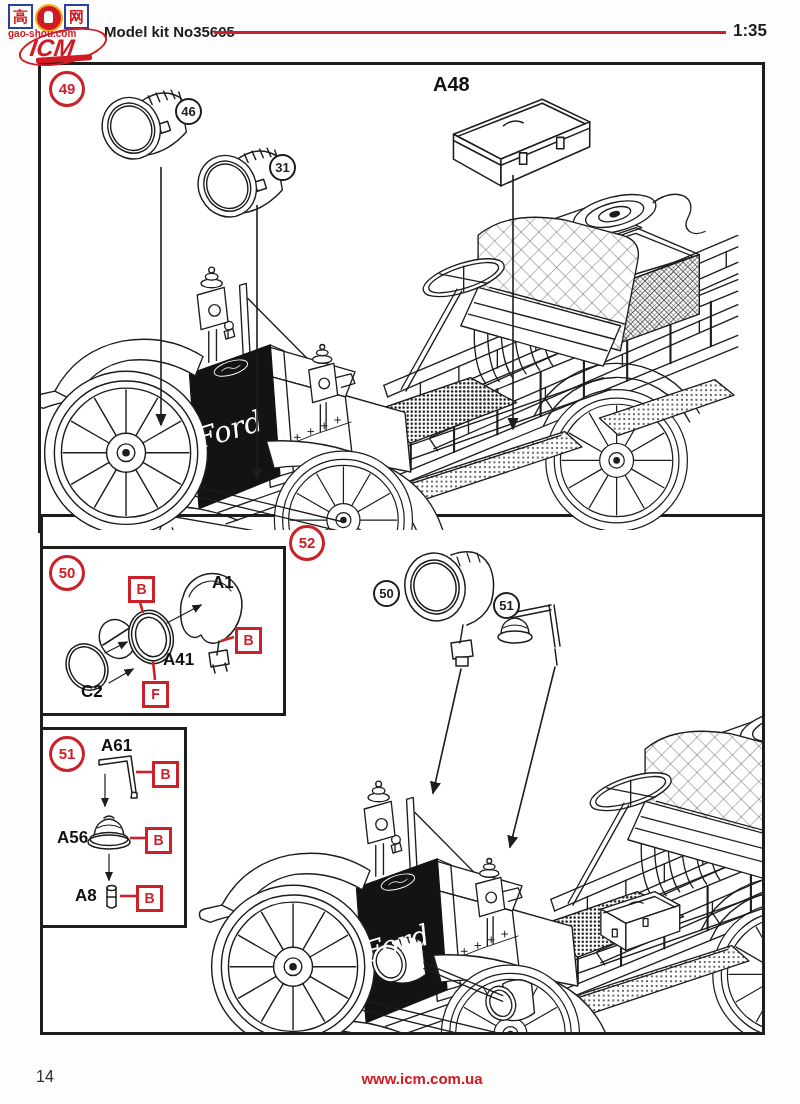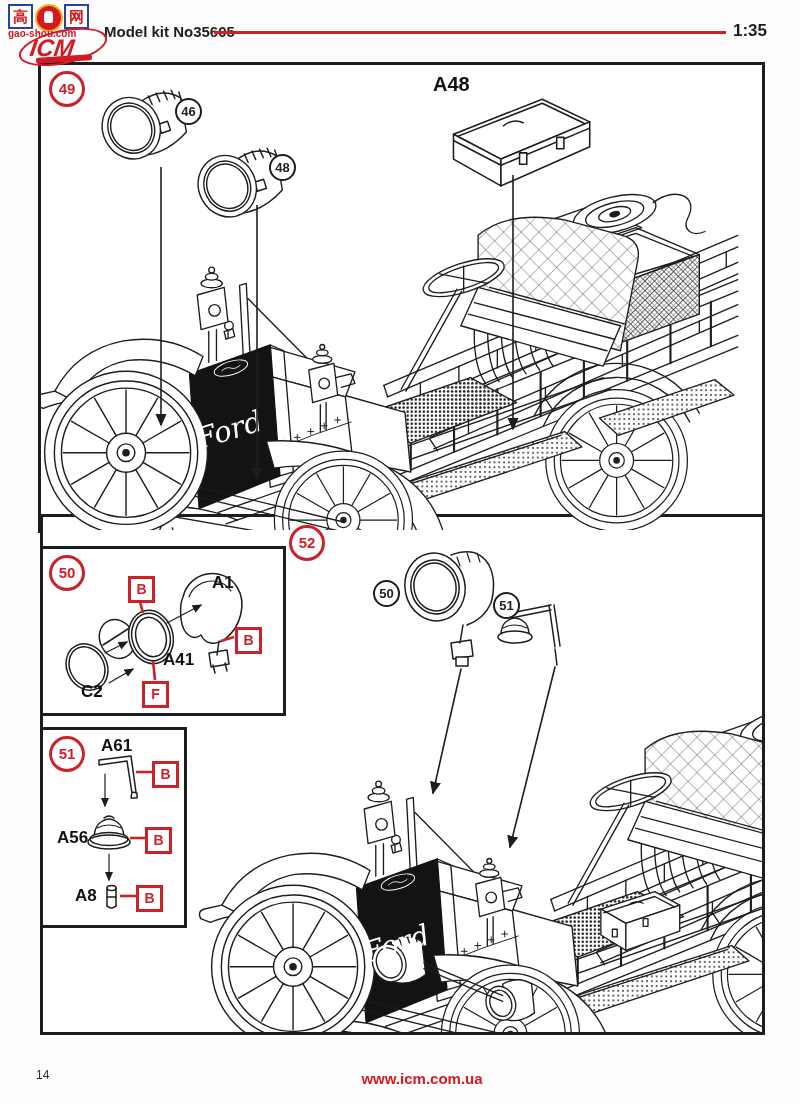--- a/index.html
+++ b/index.html
@@ -12,21 +12,21 @@
   .bc{position:absolute;width:23px;height:23px;border:2px solid #1d1d1b;border-radius:50%;
       color:#1d1d1b;font-weight:bold;font-size:13px;line-height:23px;text-align:center;background:#fff;z-index:6;margin-top:13px;}
   .rb{position:absolute;width:21px;height:21px;border:3px solid #cc2128;color:#cc2128;
       font-weight:bold;font-size:14px;line-height:21px;text-align:center;background:#fff;z-index:6;}
   .plbl{position:absolute;font-weight:bold;font-size:17px;color:#111;z-index:6;}
   .truck{position:absolute;z-index:1;}
   .leads{position:absolute;left:0;top:0;z-index:5;}
   #hdr-kit{position:absolute;left:104px;top:23px;font-size:15px;font-weight:bold;color:#1d1d1b;}
   #hdr-scale{position:absolute;left:733px;top:21px;font-size:17px;font-weight:bold;text-align:right;}
   #hdr-line{position:absolute;left:214px;top:31px;width:512px;height:3px;background:#cc2128;}
-  #footer-page{position:absolute;left:36px;top:1068px;font-size:12px;color:#2e2e2e;text-align:center;}
+  #footer-page{position:absolute;left:36px;top:1068px;font-size:16px;color:#2e2e2e;text-align:center;}
   #footer-url{position:absolute;left:0;right:0;top:1070px;text-align:center;
               font-size:15px;font-weight:bold;color:#d11a24;padding-left:44px;}
   
   #wm{position:absolute;left:8px;top:4px;width:110px;height:58px;z-index:9;}
   .wmbox{position:absolute;width:21px;height:21px;border:2px solid #2a41a0;background:#fff;
          color:#d11a24;font-weight:bold;font-size:15px;line-height:21px;text-align:center;}
   #wm-badge{position:absolute;left:27px;top:0px;width:24px;height:24px;border-radius:50%;
             background:#d11a24;border:2px solid #f2b21a;}
   #wm-badge:after{content:"";position:absolute;left:7px;top:5px;width:9px;height:12px;
             background:#fff;border-radius:4px 4px 2px 2px;}
@@ -250,21 +250,21 @@
     <div class="rc" style="left:8px;top:6px">49</div>
 
     <svg class="abs" style="left:52px;top:10px" width="105" height="95" viewBox="0 0 110 100">
         <use href="#lamppart"></use>
       </svg>
     <div class="bc" style="left:134px;top:20px">46</div>
 
     <svg class="abs" style="left:148px;top:68px" width="105" height="95" viewBox="0 0 110 100">
         <use href="#lamppart"></use>
       </svg>
-    <div class="bc" style="left:228px;top:76px">48</div>
+    <div class="bc" style="left:228px;top:76px">31</div>
 
     <div class="plbl" style="left:392px;top:8px;font-size:20px">A48</div>
     <svg class="abs" style="left:400px;top:28px" width="155" height="96" viewBox="0 0 150 93">
         <use href="#toolboxpart"></use>
       </svg>
 
     <svg class="truck" style="left:-15px;top:78px" width="740" height="404" viewBox="0 0 740 420" preserveAspectRatio="xMinYMin meet">
       <use href="#truckart"></use>
       <text transform="translate(214,308) rotate(-17)" text-anchor="middle" font-family="DejaVu Serif, serif" font-style="italic" font-size="30" fill="#fff" stroke="none">Ford</text>
     </svg>

